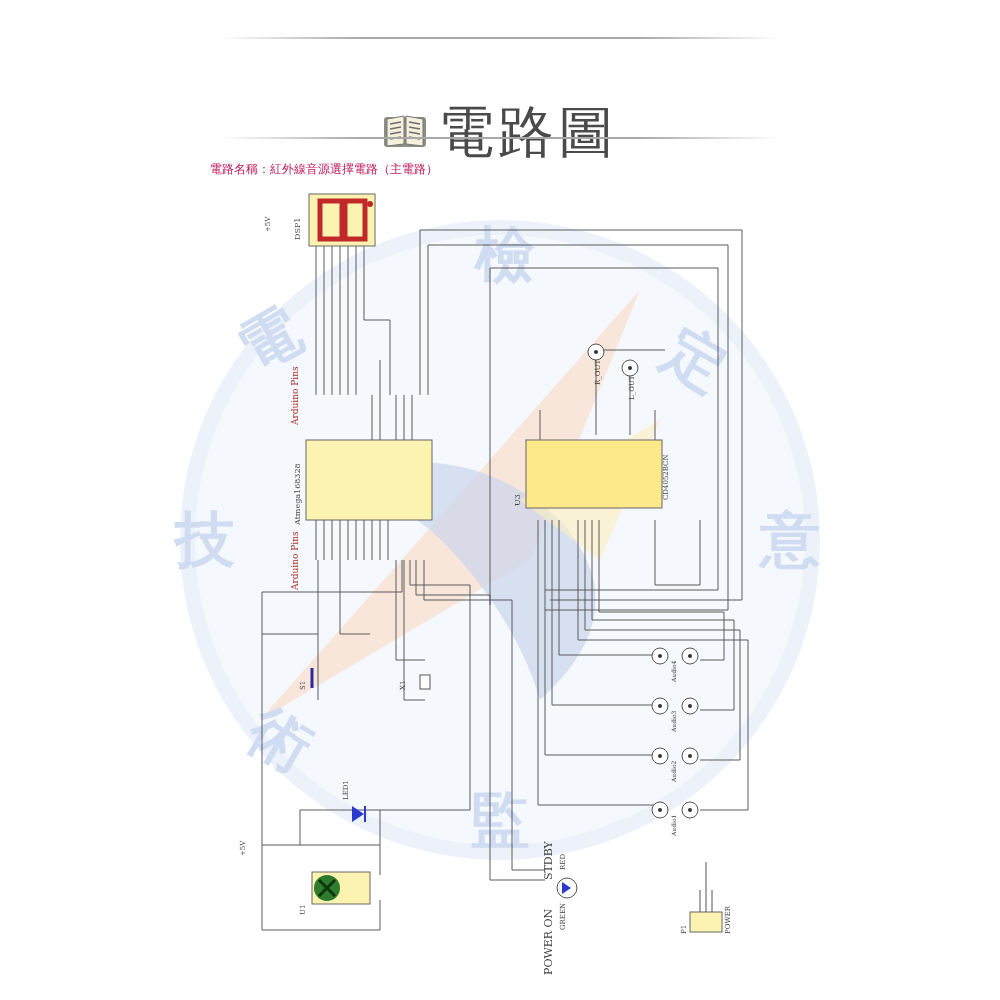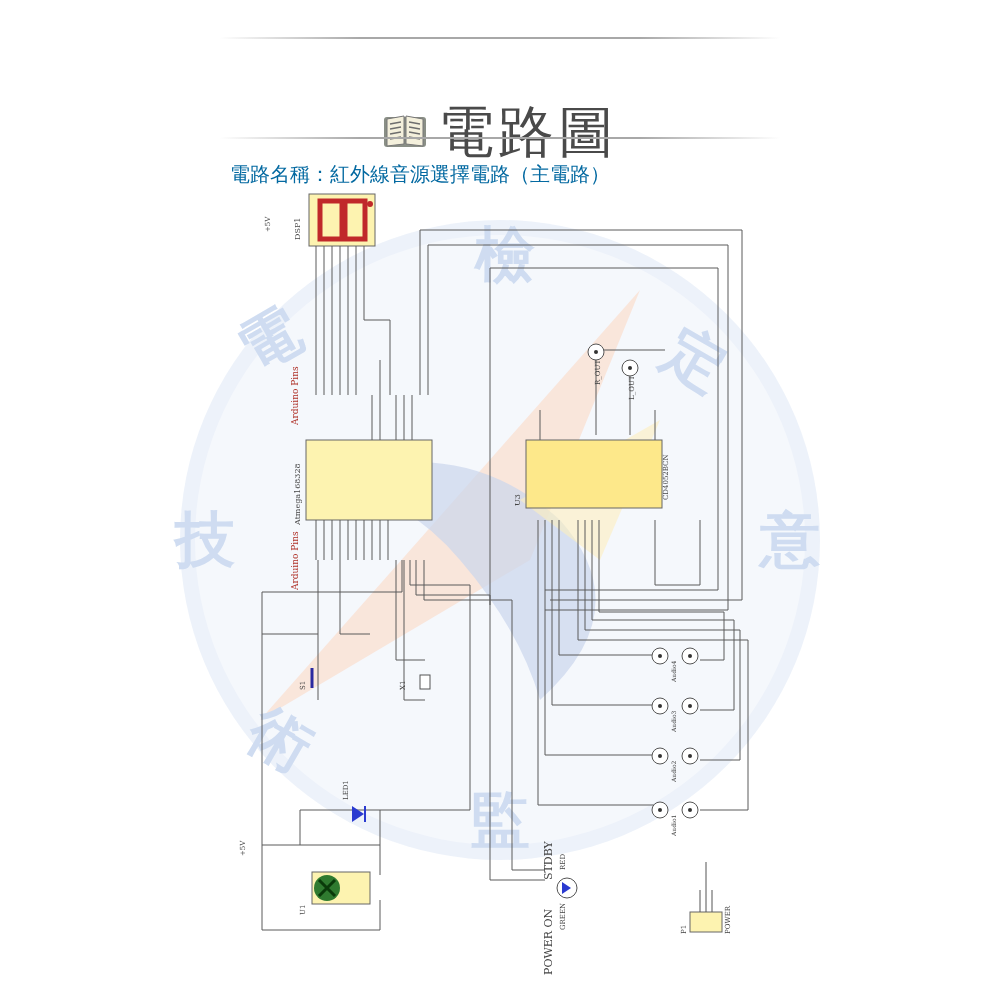--- a/index.html
+++ b/index.html
@@ -2,21 +2,21 @@
 <html><head>
 <meta charset="utf-8">
 <style>
   html,body{margin:0;padding:0;background:#fff;}
   body{width:1000px;height:1000px;position:relative;overflow:hidden;font-family:"DejaVu Sans",sans-serif;}
   .rule{position:absolute;left:220px;width:560px;height:2px;background:linear-gradient(90deg,rgba(160,160,160,0),#a8a8a8 25%,#a8a8a8 75%,rgba(160,160,160,0));}
   .rule.top{top:37px;}
   .rule.bot{top:137px;}
   .header{position:absolute;top:52px;left:0;width:1000px;display:flex;justify-content:center;align-items:center;gap:10px;margin-top:43px;}
   .header .title{font-size:56px;color:#4a4a4a;letter-spacing:4px;font-family:"DejaVu Sans",sans-serif;}
-  .subtitle{position:absolute;top:161px;left:210px;font-size:20px;color:#0369a1;font-family:"DejaVu Sans",sans-serif;margin-left:20px;}
+  .subtitle{position:absolute;top:161px;left:210px;font-size:12px;color:#be185d;font-family:"DejaVu Sans",sans-serif;}
   .schem{position:absolute;left:0;top:0;}
   svg text{font-family:"DejaVu Serif",serif;}
 </style>
 </head>
 <body>
 
 <div class="rule top"></div>
 <div class="header">
   <span>
     <svg width="46" height="40" viewBox="0 0 46 40">

